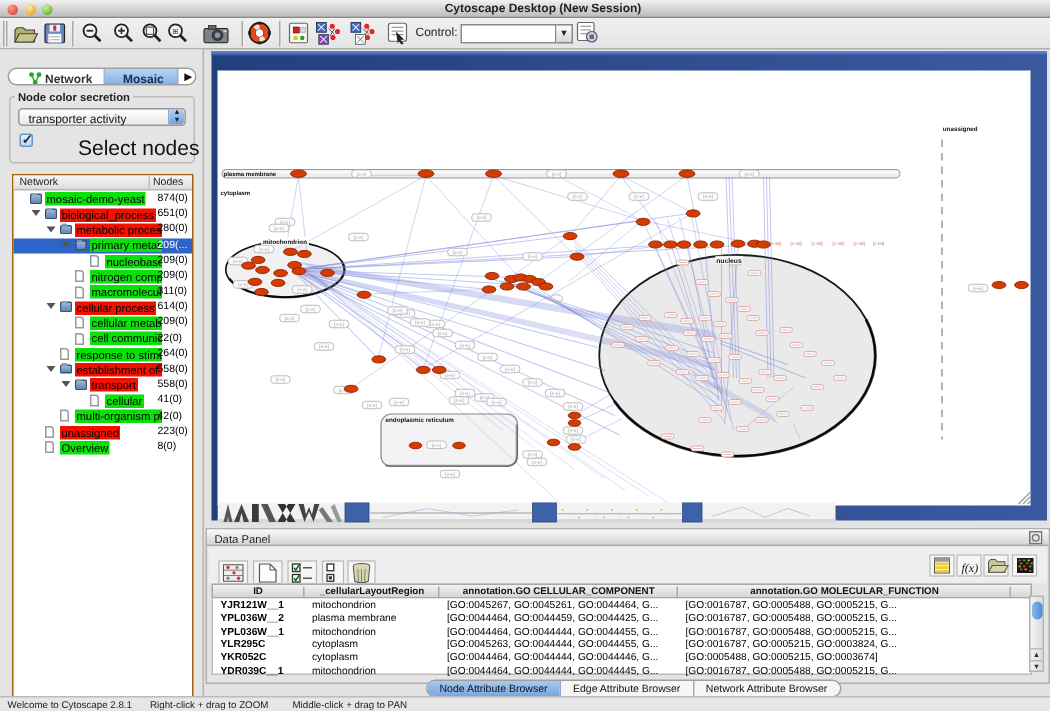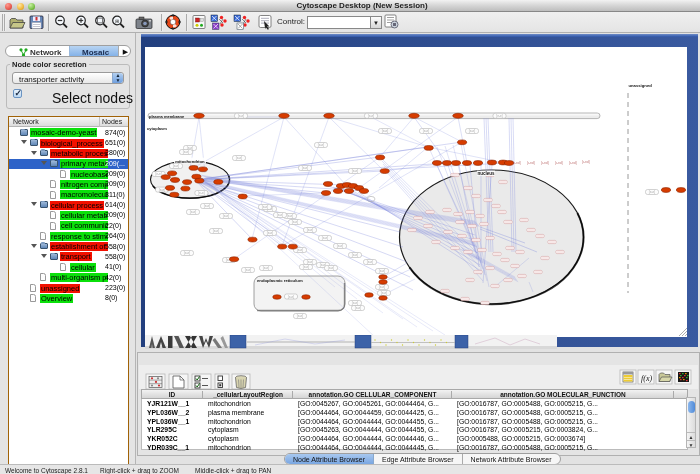--- a/index.html
+++ b/index.html
@@ -728,20 +728,27 @@
         <circle cx="268.5" cy="7.5" r="0.7" fill="#cc3"></circle>
         <circle cx="274" cy="10" r="0.7" fill="#cc3"></circle>
         <circle cx="279.5" cy="5" r="0.7" fill="#cc3"></circle>
         <circle cx="285" cy="7.5" r="0.7" fill="#cc3"></circle>
         <circle cx="290.5" cy="10" r="0.7" fill="#cc3"></circle>
         <circle cx="296" cy="5" r="0.7" fill="#cc3"></circle>
         <circle cx="301.5" cy="7.5" r="0.7" fill="#cc3"></circle>
       </svg></div>
 
   <div id="dpanel" class="abs">
+    <div id="dphead">
+        <span>Data Panel</span>
+      <svg style="position:absolute;right:4px;top:1px" width="9" height="9" viewBox="0 0 9 9">
+          <rect x="0.5" y="0.5" width="8" height="8" fill="none" stroke="#777"></rect>
+          <circle cx="4.5" cy="4.5" r="2.2" fill="none" stroke="#777"></circle>
+        </svg>
+    </div>
     <svg class="abs" style="left:0;top:0" width="561" height="36" id="dpicons">
         <rect x="1" y="12" width="559" height="24" fill="#eeeeee"></rect>
         <rect x="8" y="21" width="19" height="15" fill="#f6f6f6" stroke="#b8b8b8" stroke-width="0.8"></rect>
         <rect x="31" y="21" width="19" height="15" fill="#f6f6f6" stroke="#b8b8b8" stroke-width="0.8"></rect>
         <rect x="54" y="21" width="19" height="15" fill="#f6f6f6" stroke="#b8b8b8" stroke-width="0.8"></rect>
         <rect x="77" y="21" width="14" height="15" fill="#f6f6f6" stroke="#b8b8b8" stroke-width="0.8"></rect>
         <rect x="94" y="21" width="18" height="15" fill="#f6f6f6" stroke="#b8b8b8" stroke-width="0.8"></rect>
         <g transform="translate(11,23.5)">
           <rect x="0" y="0" width="13" height="11" fill="#eee" stroke="#555" stroke-width="0.7"></rect>
           <line x1="0" y1="3.6" x2="13" y2="3.6" stroke="#555" stroke-width="0.5"></line>

